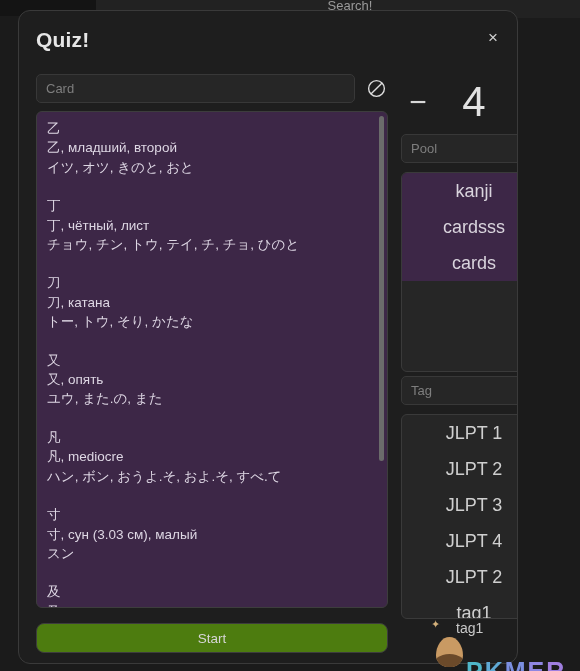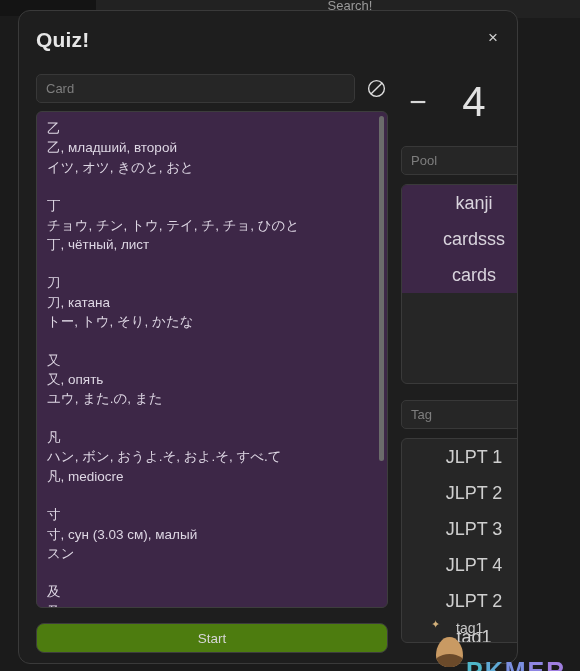--- a/index.html
+++ b/index.html
@@ -153,21 +153,21 @@
     line-height: 44px; text-align: center;
     cursor: pointer; font-family: "Liberation Sans", sans-serif;
     padding: 0;
   }
   .counter-value {
     flex: 1 1 auto; text-align: center;
     color: #e2e2e2; font-size: 42px; font-weight: 400;
     line-height: 46px; font-family: "Liberation Sans", sans-serif;
   }
 
-  .right-field { margin-top: 16px; }
+  .right-field { margin-top: 4px; }
 
   .select-list {
     position: relative;
     background: #262626;
     border: 1px solid #3a3a3a;
     border-radius: 6px;
     overflow: hidden;
   }
   .pool-list { height: 200px; margin-top: 9px; }
   .tag-list  { height: 205px; margin-top: 9px; }
@@ -268,40 +268,40 @@
         <div class="card-list">
           <div id="card-entries">
               <div class="card-entry">
                 <span class="ln">乙</span>
                 <span class="ln">乙, младший, второй</span>
                 <span class="ln">イツ, オツ, きのと, おと</span>
               </div>
               <div class="card-gap"></div>
               <div class="card-entry">
                 <span class="ln">丁</span>
+                <span class="ln">丁, чётный, лист</span>
                 <span class="ln">チョウ, チン, トウ, テイ, チ, チョ, ひのと</span>
-                <span class="ln">丁, чётный, лист</span>
               </div>
               <div class="card-gap"></div>
               <div class="card-entry">
                 <span class="ln">刀</span>
                 <span class="ln">刀, катана</span>
                 <span class="ln">トー, トウ, そり, かたな</span>
               </div>
               <div class="card-gap"></div>
               <div class="card-entry">
                 <span class="ln">又</span>
                 <span class="ln">又, опять</span>
                 <span class="ln">ユウ, また.の, また</span>
               </div>
               <div class="card-gap"></div>
               <div class="card-entry">
                 <span class="ln">凡</span>
+                <span class="ln">凡, mediocre</span>
                 <span class="ln">ハン, ボン, おうよ.そ, およ.そ, すべ.て</span>
-                <span class="ln">凡, mediocre</span>
               </div>
               <div class="card-gap"></div>
               <div class="card-entry">
                 <span class="ln">寸</span>
                 <span class="ln">寸, сун (3.03 см), малый</span>
                 <span class="ln">スン</span>
               </div>
               <div class="card-gap"></div>
               <div class="card-entry">
                 <span class="ln">及</span>

